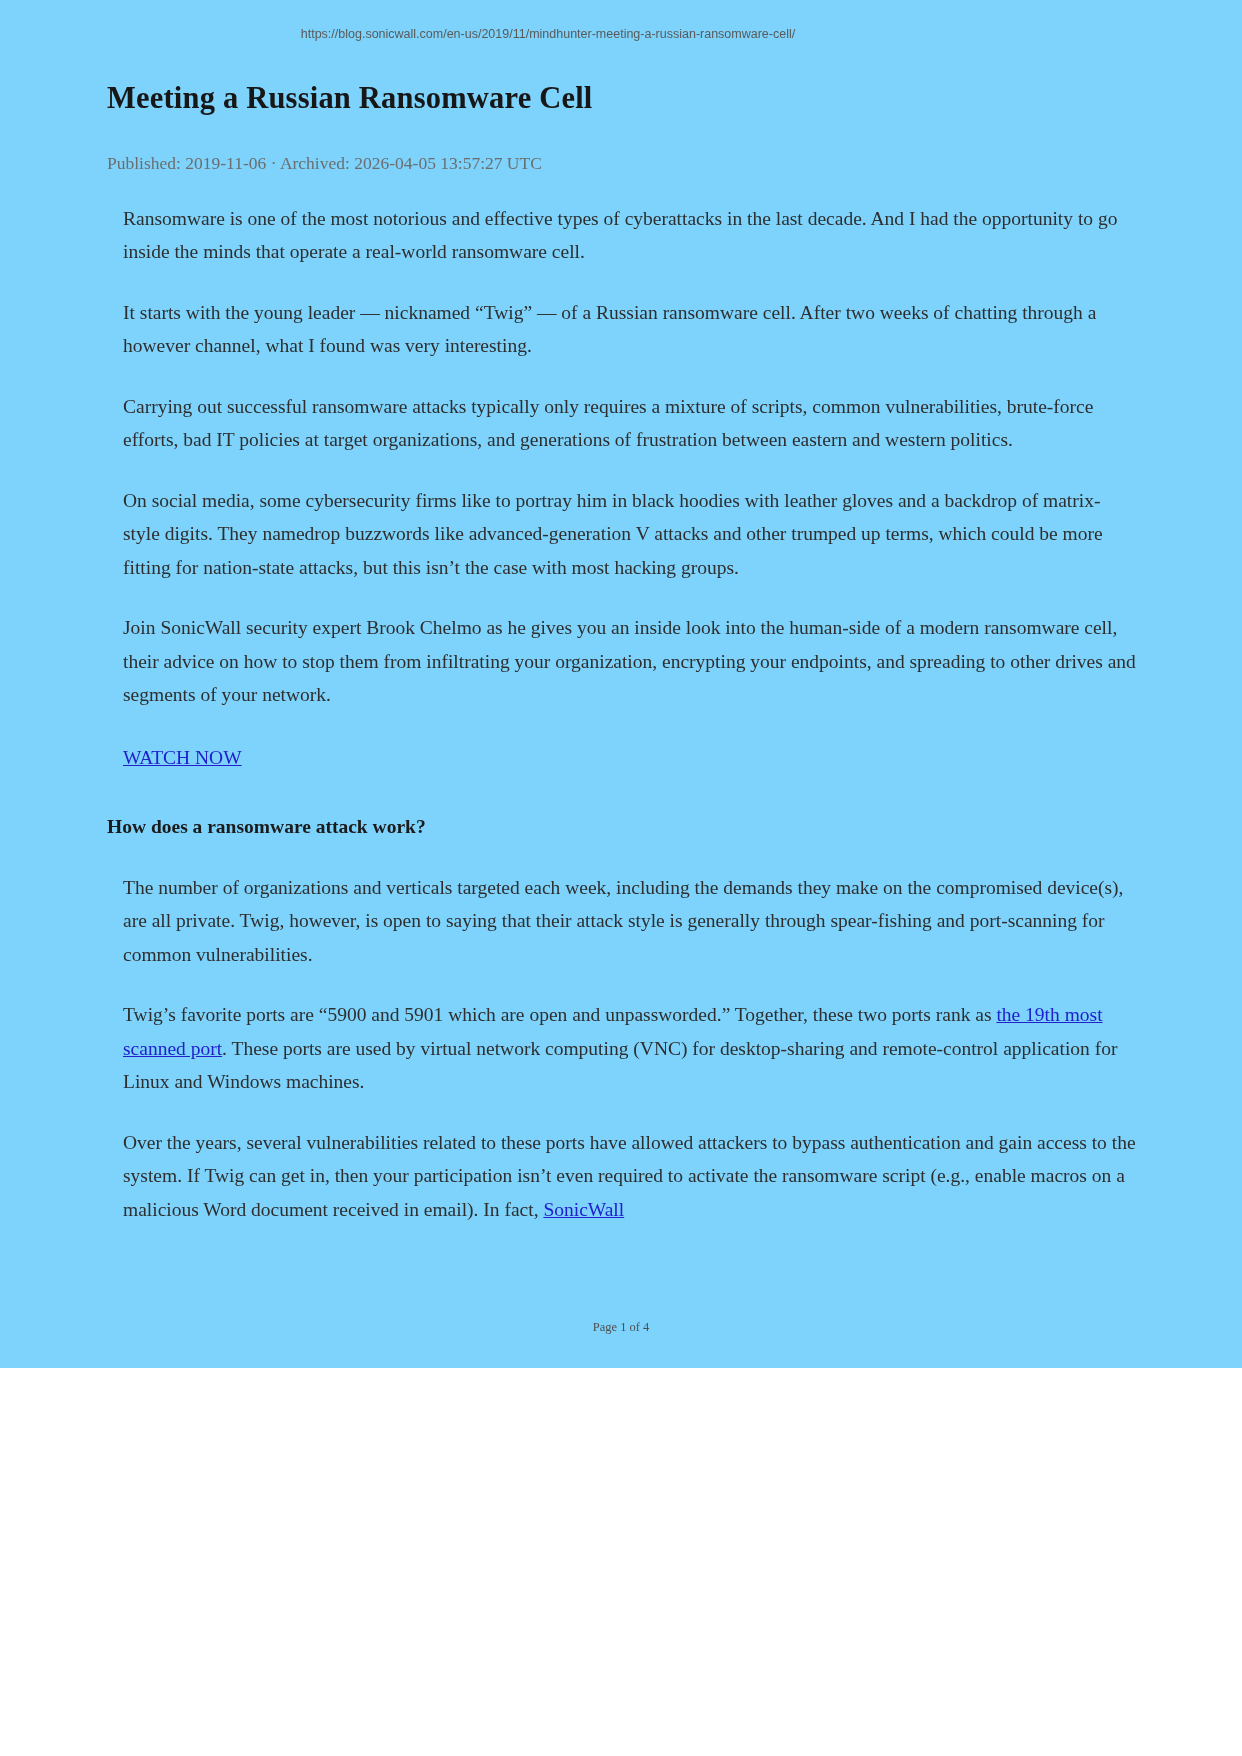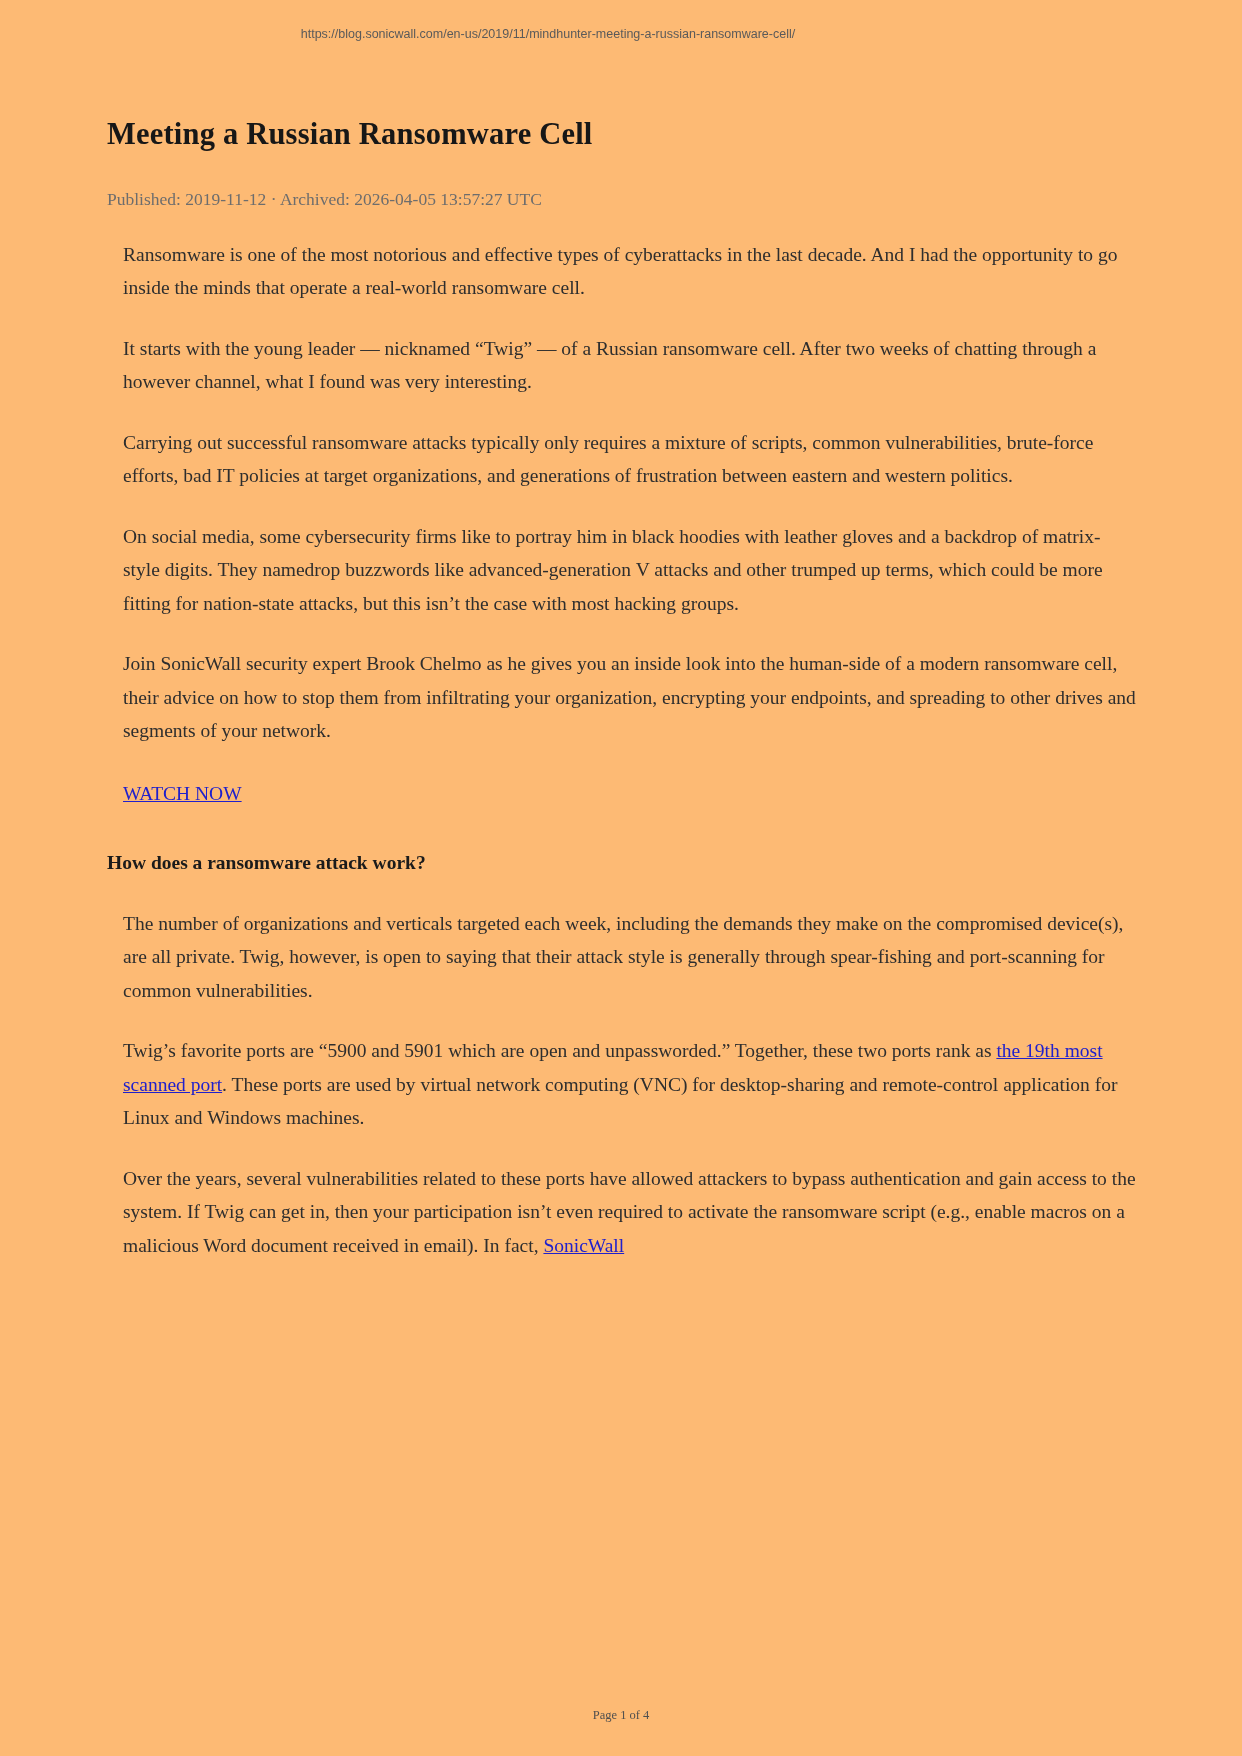--- a/index.html
+++ b/index.html
@@ -1,20 +1,20 @@
 <!DOCTYPE html>
 <html><head>
 <meta charset="utf-8">
 <style>
   html, body { margin: 0; padding: 0; background: #ffffff; }
   .page {
     position: relative;
     width: 1242px;
-    height: 1756px;
-    background: #fdba74;
+    height: 1368px;
+    background: #7dd3fc;
     overflow: hidden;
     font-family: "Liberation Serif", serif;
     color: #2e2e2e;
   }
   .print-header-url {
     position: absolute;
     top: 27px;
     left: 548px;
     transform: translateX(-50%);
     white-space: nowrap;
@@ -23,21 +23,21 @@
     color: #5a5a5a;
   }
   .content {
     position: absolute;
     left: 107px;
     top: 0;
     width: 1030px;
   }
   h1.article-title {
     margin: 0;
-    padding-top: 116px;
+    padding-top: 80px;
     font-size: 30.5px;
     line-height: 1.2;
     font-weight: bold;
     color: #171717;
     letter-spacing: 0.2px;
   }
   .published-meta {
     margin-top: 34px;
     font-size: 17.5px;
     line-height: 24px;
@@ -77,21 +77,21 @@
 <body>
 
 <div class="page">
 
   <div class="print-header-url">https://blog.sonicwall.com/en-us/2019/11/mindhunter-meeting-a-russian-ransomware-cell/</div>
 
   <div class="content">
 
     <h1 class="article-title">Meeting a Russian Ransomware Cell</h1>
 
-    <div class="published-meta">Published: 2019-11-12 · Archived: 2026-04-05 13:57:27 UTC</div>
+    <div class="published-meta">Published: 2019-11-06 · Archived: 2026-04-05 13:57:27 UTC</div>
 
     <p>Ransomware is one of the most notorious and effective types of cyberattacks in the last decade. And I had the opportunity to go inside the minds that operate a real-world ransomware cell.</p>
 
     <p>It starts with the young leader — nicknamed “Twig” — of a Russian ransomware cell. After two weeks of chatting through a however channel, what I found was very interesting.</p>
 
     <p>Carrying out successful ransomware attacks typically only requires a mixture of scripts, common vulnerabilities, brute-force efforts, bad IT policies at target organizations, and generations of frustration between eastern and western politics.</p>
 
     <p>On social media, some cybersecurity firms like to portray him in black hoodies with leather gloves and a backdrop of matrix-style digits. They namedrop buzzwords like advanced-generation V attacks and other trumped up terms, which could be more fitting for nation-state attacks, but this isn’t the case with most hacking groups.</p>
 
 

